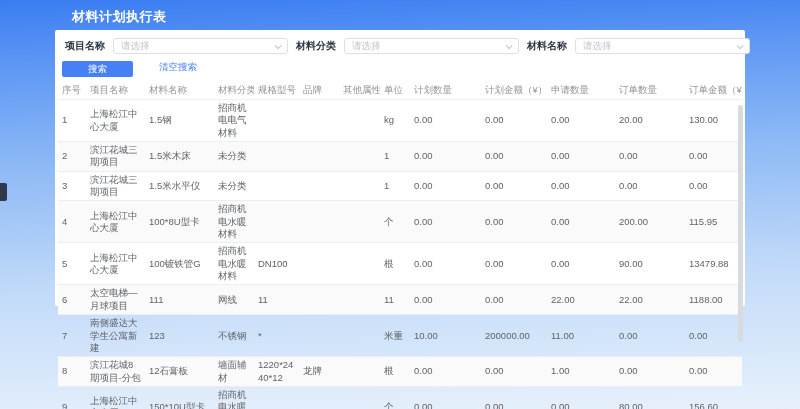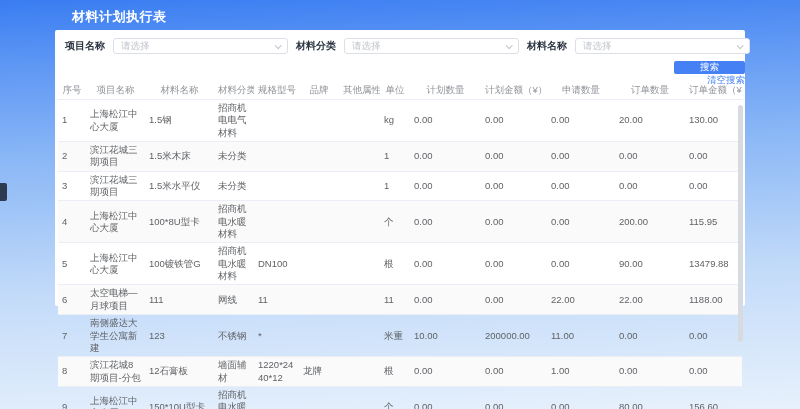--- a/index.html
+++ b/index.html
@@ -18,28 +18,28 @@
 
   .filter-row { display:flex; margin:8px 10px 0 10px; height:16px; align-items:center; }
   .fgroup { display:flex; align-items:center; margin-right:8px; }
   .flabel { font-size:10px; color:#2b3442; font-weight:700; margin-right:8px; white-space:nowrap; }
   .fselect { width:175px; height:16px; border:1px solid #dcdfe6; border-radius:3px; background:#fff;
     display:flex; align-items:center; justify-content:space-between; padding:0 7px; cursor:pointer;gap:37px; }
   .fplaceholder { font-size:9.5px; color:#c0c4cc; }
   .chev { width:5px; height:5px; border-right:1px solid #c0c4cc; border-bottom:1px solid #c0c4cc;
     transform:rotate(45deg) translateY(-1px); }
 
-  .btn-row { display:flex; align-items:flex-end; margin:7px 0 0 7px; height:16px;flex-direction:column; }
+  .btn-row { display:flex; align-items:flex-start; margin:7px 0 0 7px; height:16px; }
   .search-btn { width:71px; height:16px; background:#4581f5; color:#fff; font-size:9.5px; border:none;
     border-radius:2px; cursor:pointer; display:flex; align-items:center; justify-content:center; }
   .clear-link { margin-left:26px; font-size:9.5px; color:#4581f5; cursor:pointer; }
 
   .table-wrap { margin:5px 3px 0 3px; }
   table { width:684px; table-layout:fixed; border-collapse:collapse; }
-  th { font-size:9.5px; color:#909399; font-weight:400; text-align:center; padding:2px 4px; height:17px;
+  th { font-size:9.5px; color:#909399; font-weight:400; text-align:left; padding:2px 4px; height:17px;
     border-bottom:1px solid #ebeef5; white-space:nowrap; overflow:hidden; }
   td { font-size:9.5px; color:#606266; padding:2px 4px; height:28px; border-bottom:1px solid #ebeef5;
     word-break:break-all; line-height:1.3; vertical-align:middle; overflow:hidden; }
   tr.stripe td { background:#fafafa; }
 
   .hscroll { position:relative; height:6px; margin:0 3px; }
   .vscroll-thumb { position:absolute; right:2px; top:75px; width:5px; height:237px; background:#d7dade; border-radius:3px; }
 </style>
 </head>
 <body>

